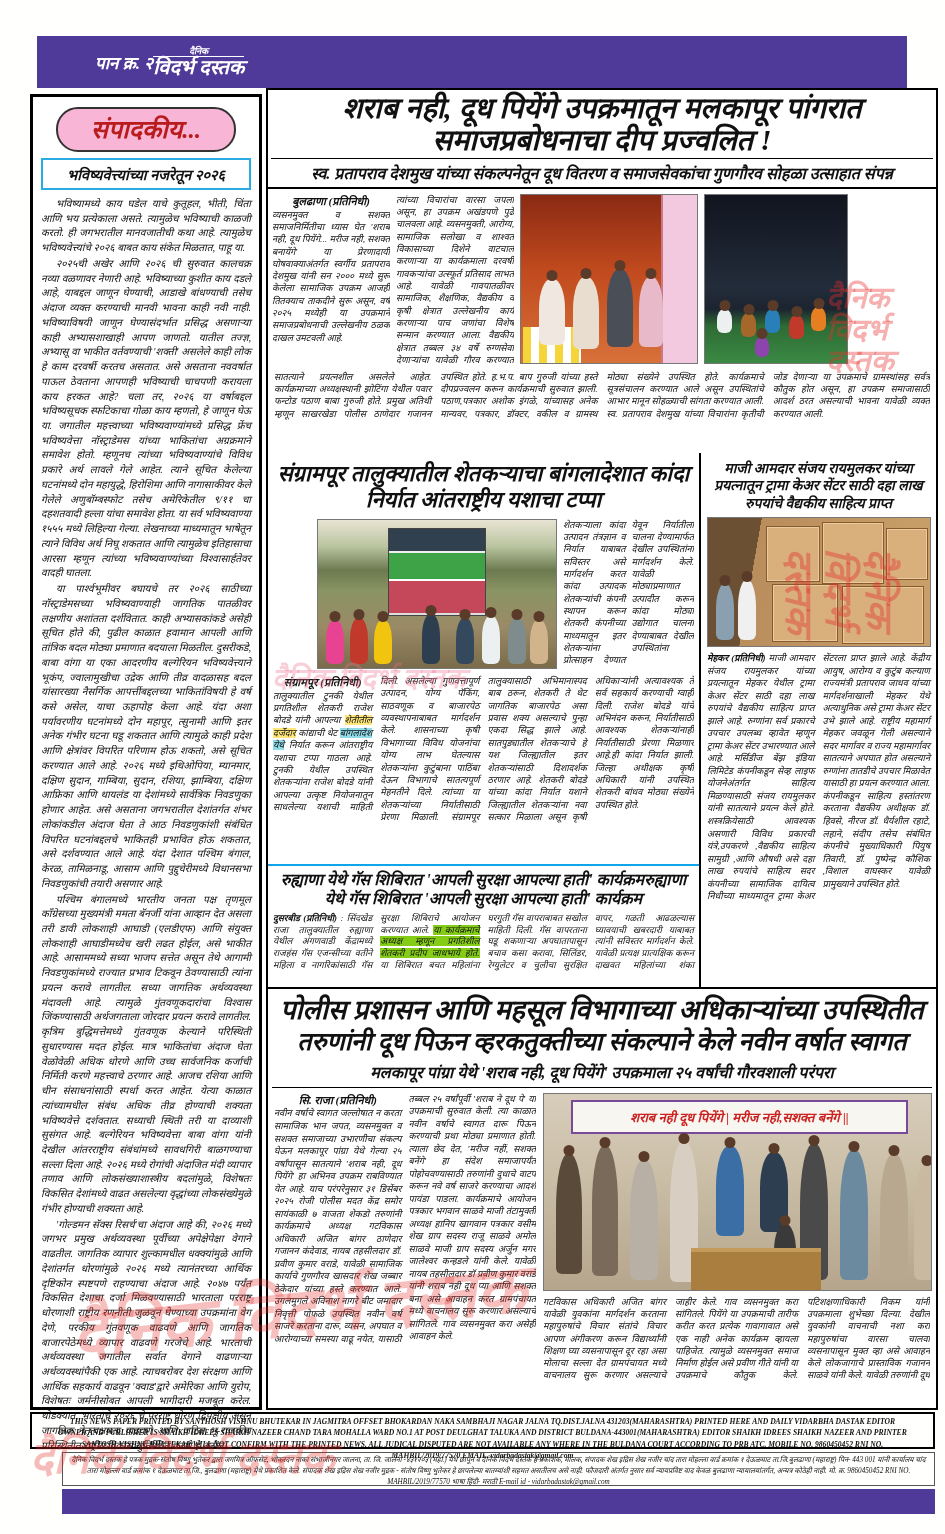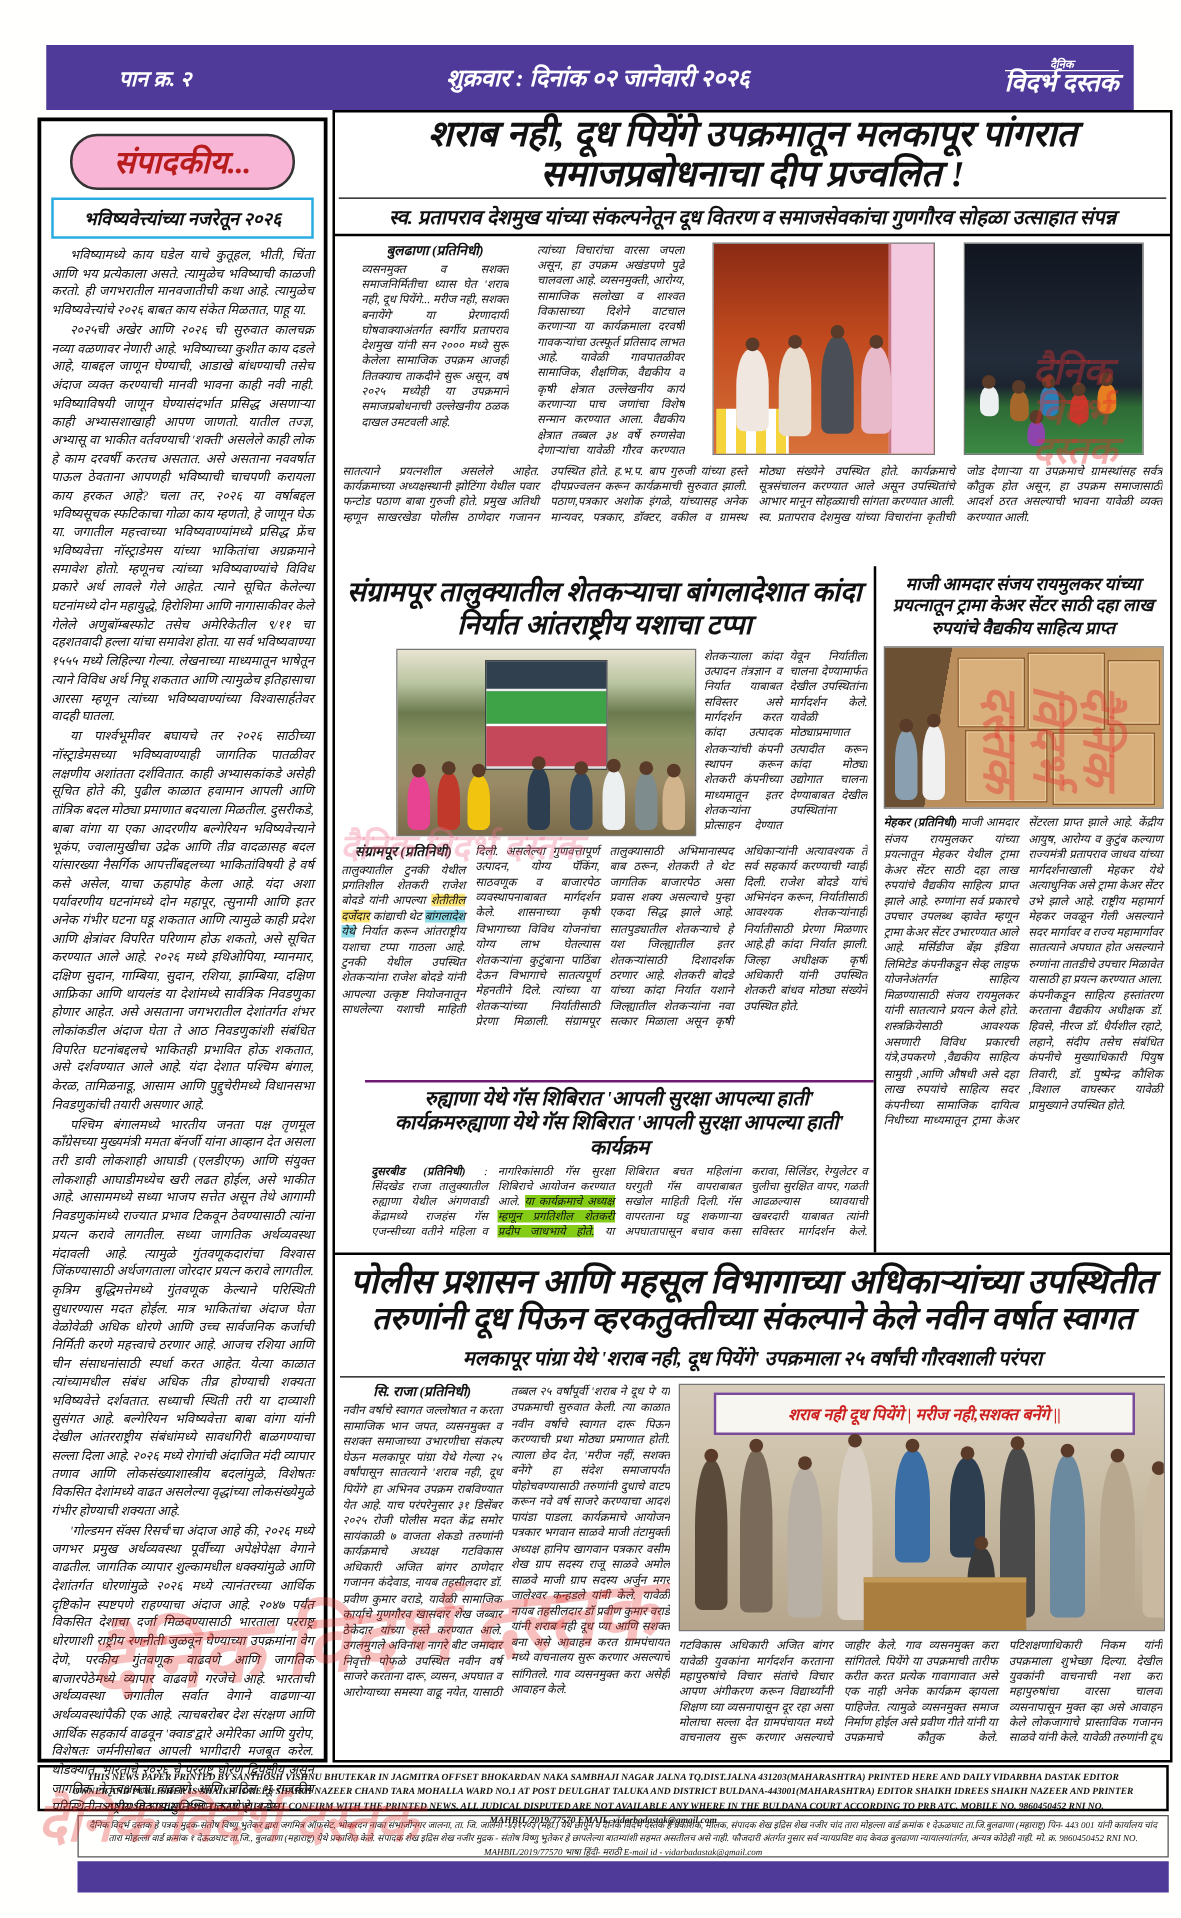--- a/index.html
+++ b/index.html
@@ -21,38 +21,38 @@
   .edit .ttl{border:2.5px solid #2aabe2;margin:2px 0 7px;padding:4px 3px;text-align:center;
         font-size:14.5px;font-weight:bold;}
   .edit p{font-size:10.2px;line-height:1.445;text-align:justify;text-indent:15px;margin:0 0 1px;}
   
   .main{position:absolute;left:266px;top:88px;width:672px;height:1322px;border:2px solid #000;
         box-sizing:border-box;background:#fff;}
   .a1-head{border-bottom:2px solid #000;}
   .a1-head .h{font-size:29px;font-weight:bold;text-align:center;padding:3px 4px 1px;line-height:1.1;}
   .a1-head .s{font-size:16px;font-weight:bold;text-align:center;border-top:1.5px solid #000;
         margin:0 3px;padding:3px 2px;}
-  .a1-body{display:flex;gap:6px;padding:5px 21px 0;height:172px;overflow:hidden;justify-content:space-between;}
+  .a1-body{display:flex;gap:6px;padding:5px 4px 0;height:172px;overflow:hidden;}
   .colnarrow{width:118px;font-size:9.2px;line-height:1.34;text-align:justify;overflow:hidden;}
   .dl{font-weight:bold;font-size:11px;text-align:center;display:block;}
   .a1-bottom{margin:5px 6px 4px;font-size:9.2px;line-height:1.34;text-align:justify;
         column-count:4;column-gap:9px;height:78px;overflow:hidden;}
   .mid-row{display:flex;border-bottom:0;}
   .mid-left{width:433px;border-right:2px solid #000;box-sizing:border-box;}
   .mid-right{flex:1;}
   .a2-h{font-size:22px;font-weight:bold;text-align:center;line-height:1.18;padding:8px 8px 4px;}
   .a2-row{display:flex;gap:6px;padding:2px 5px 0;margin-left:44px;}
   .a2-right{width:176px;font-size:9.2px;line-height:1.34;text-align:justify;column-count:2;
         column-gap:6px;height:148px;overflow:hidden;}
   .a2-bottom{margin:6px 5px 3px;font-size:9.2px;line-height:1.35;text-align:justify;
         column-count:4;column-gap:8px;height:186px;overflow:hidden;}
   .hl-y{background:#ffe678;}
   .hl-c{background:#8fdbe8;}
   .hl-o{background:#84cc16;}
-  .gas{border-top:2px solid #701a75;margin-left:24px;}
+  .gas{border-top:2px solid #0ea5e9;}
   .gas .h{font-size:16px;font-weight:bold;text-align:center;line-height:1.22;padding:4px 6px 2px;}
   .gas .t{padding:2px 5px 4px;font-size:9px;line-height:1.32;text-align:justify;column-count:4;
         column-gap:8px;height:66px;overflow:hidden;}
   .a3-h{font-size:14px;font-weight:bold;text-align:center;line-height:1.25;padding:7px 5px 3px;}
   .a3-t{padding:3px 6px;font-size:9.2px;line-height:1.36;text-align:justify;column-count:2;
         column-gap:8px;height:332px;overflow:hidden;}
   .a5{border-top:2.5px solid #000;}
   .a5 .h1{font-size:27px;font-weight:bold;text-align:center;line-height:1.12;padding:6px 6px 0;}
   .a5 .h2{font-size:25px;font-weight:bold;text-align:center;line-height:1.12;padding:2px 6px 2px;}
   .a5 .s{font-size:16px;font-weight:bold;text-align:center;padding:3px 4px 4px;border-bottom:1.5px solid #000;margin:0 4px;}
@@ -92,21 +92,20 @@
       padding:2px 8px;font-size:7.2px;text-align:center;line-height:1.5;}
   .pbar{position:absolute;left:62px;top:1489px;width:873px;height:25px;background:#4f3a99;}
 </style>
 </head>
 <body>
 
 <div class="page">
 
   <div class="hdr">
     <span class="pg">पान क्र. २</span>
-    <span class="dt">शुक्रवार : दिनांक ०२ जानेवारी २०२६</span>
     <span class="mh">
       <span class="sm">दैनिक</span>
       <span class="bg">विदर्भ दस्तक</span>
     </span>
   </div>
 
   <div class="edit">
     <div class="lbl">संपादकीय...</div>
     <div class="ttl">भविष्यवेत्त्यांच्या नजरेतून २०२६</div>
     <p>भविष्यामध्ये काय घडेल याचे कुतूहल, भीती, चिंता आणि भय प्रत्येकाला असते. त्यामुळेच भविष्याची काळजी करतो. ही जगभरातील मानवजातीची कथा आहे. त्यामुळेच भविष्यवेत्त्यांचे २०२६ बाबत काय संकेत मिळतात, पाहू या.</p>

